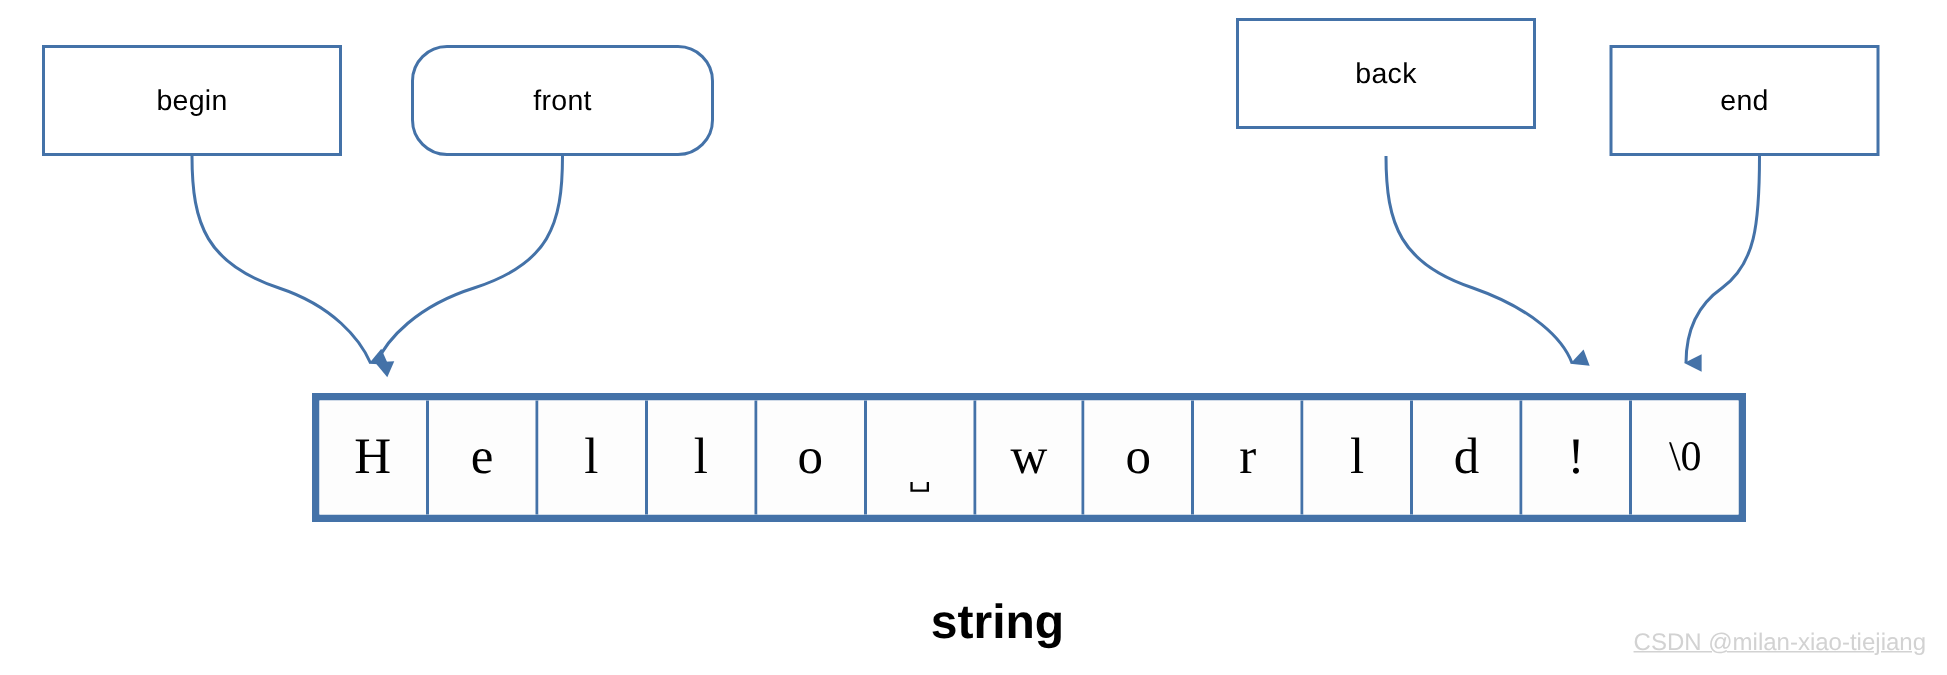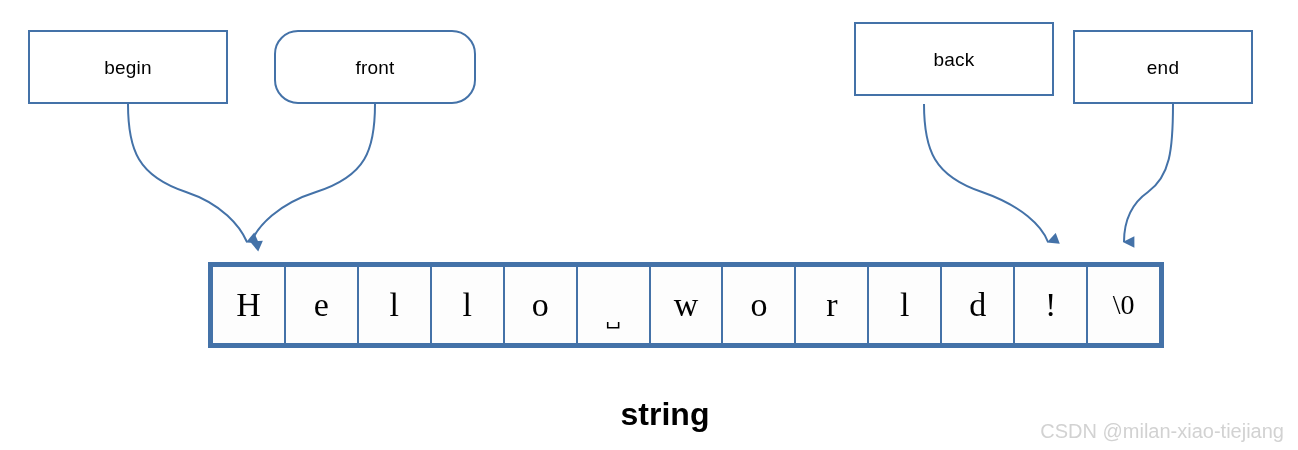--- a/index.html
+++ b/index.html
@@ -31,21 +31,21 @@
   .ptr-box-label {
     font-family: "Liberation Sans", sans-serif;
     font-size: 19px;
     color: #000000;
     line-height: 1;
     letter-spacing: 0.2px;
   }
 
   #ptr-begin { left: 28px;   top: 30px; width: 200px; height: 74px; }
   #ptr-front { left: 274px;  top: 30px; width: 202px; height: 74px; border-radius: 24px; }
-  #ptr-back  { left: 824px;  top: 22px; width: 200px; height: 74px; margin-left: 30px; }
+  #ptr-back  { left: 824px;  top: 12px; width: 200px; height: 74px; }
   #ptr-end   { left: 1073px; top: 30px; width: 180px; height: 74px; }
 
   
   #arrow-layer {
     position: absolute;
     left: 0;
     top: 0;
     width: 1298px;
     height: 450px;
     pointer-events: none;
@@ -101,23 +101,24 @@
     color: #000000;
     padding-left: 16px;
   }
 
   
   #watermark {
     position: absolute;
     right: 14px;
     top: 420px;
     font-family: "Liberation Sans", sans-serif;
-    font-size: 20px;
+    font-size: 16px;
     color: #d2d2d2;
     white-space: nowrap;
+    text-decoration: underline;
   }
 </style>
 </head>
 <body>
 
 <div id="stage">
 
   <div class="ptr-box" id="ptr-begin">
     <span class="ptr-box-label">begin</span>
   </div>

